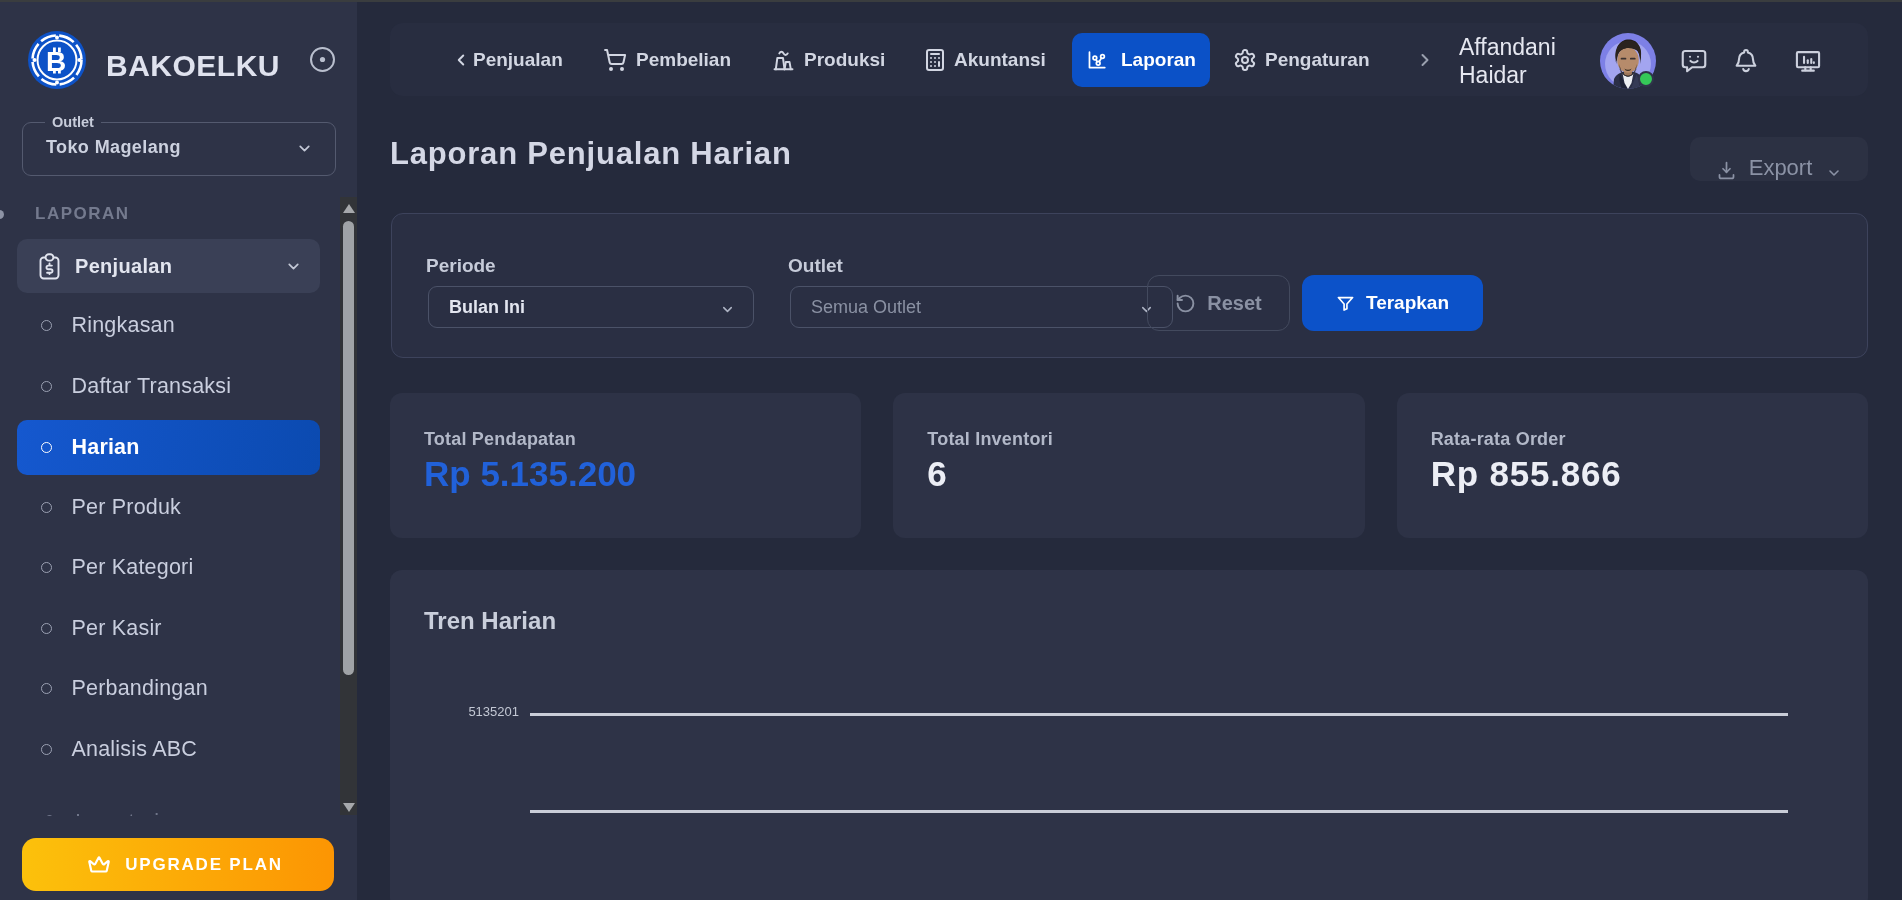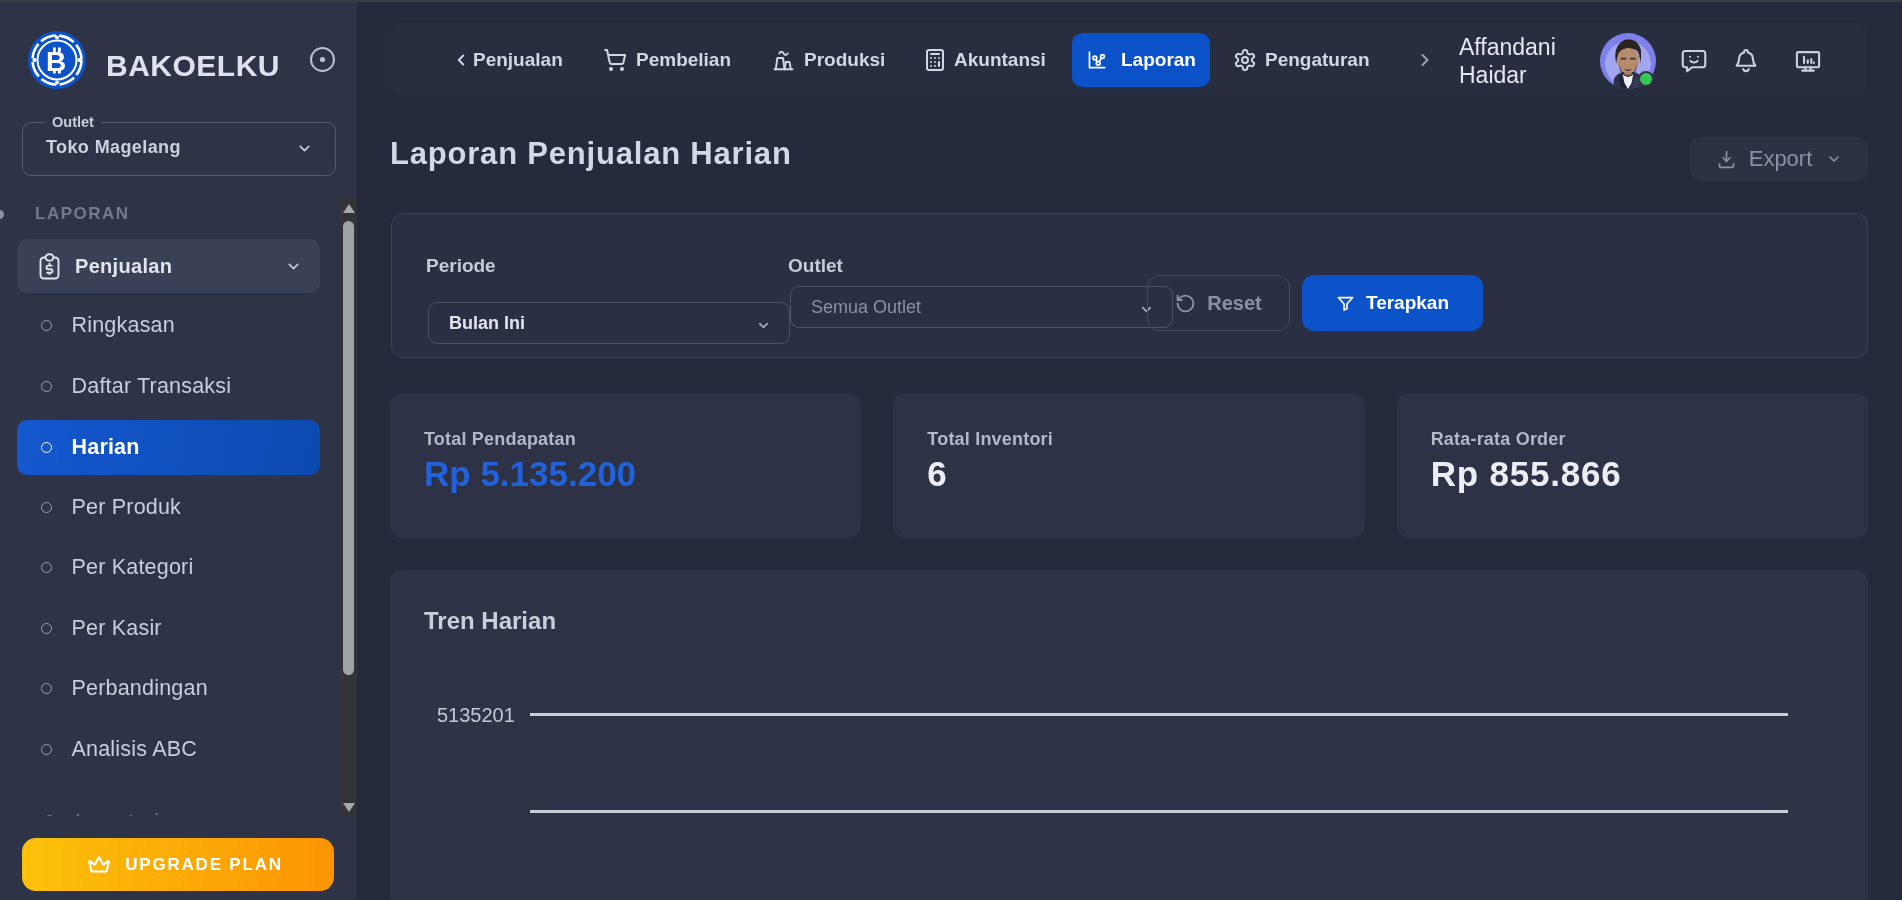--- a/index.html
+++ b/index.html
@@ -57,21 +57,21 @@
   .abs { position:absolute; }
   .nav-txt { font-size:19px; font-weight:bold; color:#d2d6e2; }
   .nav-chip { background:#0b51c7; border-radius:10px; height:54px; display:flex; align-items:center;
       color:#fff; font-size:19px; font-weight:bold; }
   .user-name { font-size:23px; color:#e5e7f0; line-height:28px; font-weight:normal; }
   .avatar-wrap { position:relative; width:56px; height:56px; }
   .avatar-wrap .dot { position:absolute; left:38px; top:38px; width:16px; height:16px; border-radius:50%; background:#35c858; border:2.5px solid #31344b; }
 
   .h1 { position:absolute; left:33px; top:136px; font-size:31px; font-weight:bold; color:#d4d7e5; letter-spacing:0.8px; }
   .export { position:absolute; left:1333px; top:137px; width:178px; height:44px; background:#2c3143;
-     border-radius:10px; display:flex; align-items:center; justify-content:center; color:#8b92a5; font-size:22px; }
+     border-radius:10px; display:flex; align-items:flex-end; justify-content:center; color:#8b92a5; font-size:22px; }
 
   .filter-card { position:absolute; left:34px; top:213px; width:1477px; height:145px; background:#2a2f43;
      border:1px solid #3d435c; border-radius:12px; }
   .flabel { position:absolute; top:41px; font-size:19px; font-weight:bold; color:#c6cbd9; }
   .fselect { position:absolute; top:72px; height:42px; border:1px solid #4b5268; border-radius:9px;
      display:flex; align-items:center; background:transparent; }
   .fselect .stext { margin-left:20px; font-size:18px; font-weight:bold; color:#e2e5ef; }
   .fselect .muted { color:#8a91a3; font-weight:normal; }
   .fselect .chev { position:absolute; right:18px; top:15px; }
   .btn-reset { position:absolute; left:755px; top:61px; width:143px; height:56px; border:1px solid #434a5e;
@@ -80,21 +80,21 @@
      border-radius:12px; display:flex; align-items:center; justify-content:center; color:#fff; font-size:19px; font-weight:bold; }
 
   .stats { position:absolute; left:33px; top:393px; width:1478px; height:145px; display:flex; gap:32px; }
   .scard { flex:1; background:#2d3246; border-radius:12px; position:relative; }
   .scard .lab { position:absolute; left:34px; top:36px; font-size:18px; font-weight:bold; color:#b2b8c8; letter-spacing:0.2px; }
   .scard .val { position:absolute; left:34px; top:61px; font-size:35px; font-weight:bold; color:#eceef5; }
   .scard .blue { color:#2161d9; }
 
   .chart-card { position:absolute; left:33px; top:570px; width:1478px; height:340px; background:#2e3347; border-radius:12px; }
   .chart-title { position:absolute; left:34px; top:37px; font-size:24px; font-weight:bold; color:#c9cedb; }
-  .ylab { position:absolute; left:47px; top:134px; width:82px; text-align:left; font-size:20px; color:#c3c8d4; }
+  .ylab { position:absolute; left:47px; top:134px; width:82px; text-align:right; font-size:13px; color:#c3c8d4; }
   .gl1 { position:absolute; left:140px; top:143px; width:1258px; height:3px; background:#c9cdd8; }
   .gl2 { position:absolute; left:140px; top:240px; width:1258px; height:3px; background:#c9cdd8; }
 </style>
 </head>
 <body>
 <div class="topline"></div>
 
 <div class="main">
   <div class="navbar">
     <div class="abs" style="left:62px;top:28px;"><svg width="18" height="18" viewBox="0 0 24 24" fill="none" stroke="#d2d6e2" stroke-width="2.6" stroke-linecap="round" stroke-linejoin="round">
@@ -201,21 +201,21 @@
         <path d="m8 10 4 4 4-4"></path>
         <path d="M4 17v2a2 2 0 0 0 2 2h12a2 2 0 0 0 2-2v-2"></path>
       </svg>
     <span style="margin:0 14px 0 12px;">Export</span>
     <svg width="16" height="16" viewBox="0 0 24 24" fill="none" stroke="#8b92a5" stroke-width="2.4" stroke-linecap="round" stroke-linejoin="round">
         <path d="m6 9 6 6 6-6"></path>
       </svg>
   </div>
   <div class="filter-card">
     <div class="flabel" style="left:34px;">Periode</div>
-    <div class="fselect" style="left:36px; width:362px;margin-top:16px;">
+    <div class="fselect" style="left:36px; width:326px;">
         <span class="stext">Bulan Ini</span>
       <span class="chev"><svg width="15" height="15" viewBox="0 0 24 24" fill="none" stroke="#aeb4c4" stroke-width="2.4" stroke-linecap="round" stroke-linejoin="round">
             <path d="m6 9 6 6 6-6"></path>
           </svg></span>
       </div>
     <div class="flabel" style="left:396px;">Outlet</div>
     <div class="fselect" style="left:398px; width:383px;">
         <span class="stext muted">Semua Outlet</span>
       <span class="chev"><svg width="15" height="15" viewBox="0 0 24 24" fill="none" stroke="#aeb4c4" stroke-width="2.4" stroke-linecap="round" stroke-linejoin="round">
             <path d="m6 9 6 6 6-6"></path>

